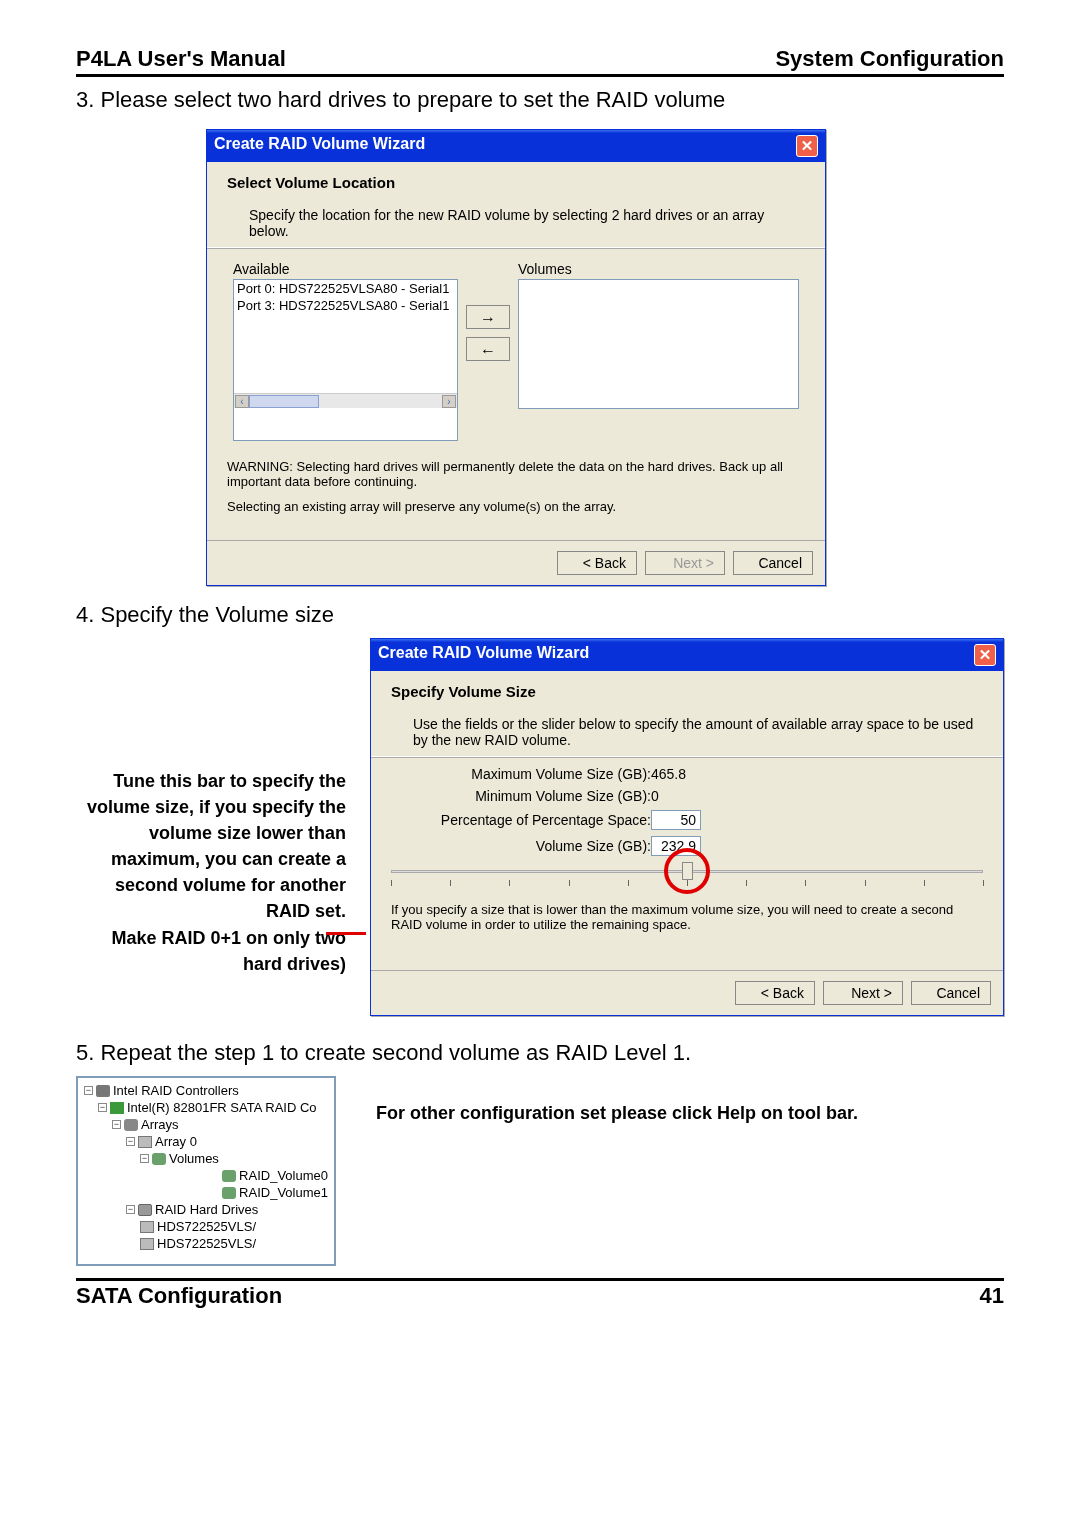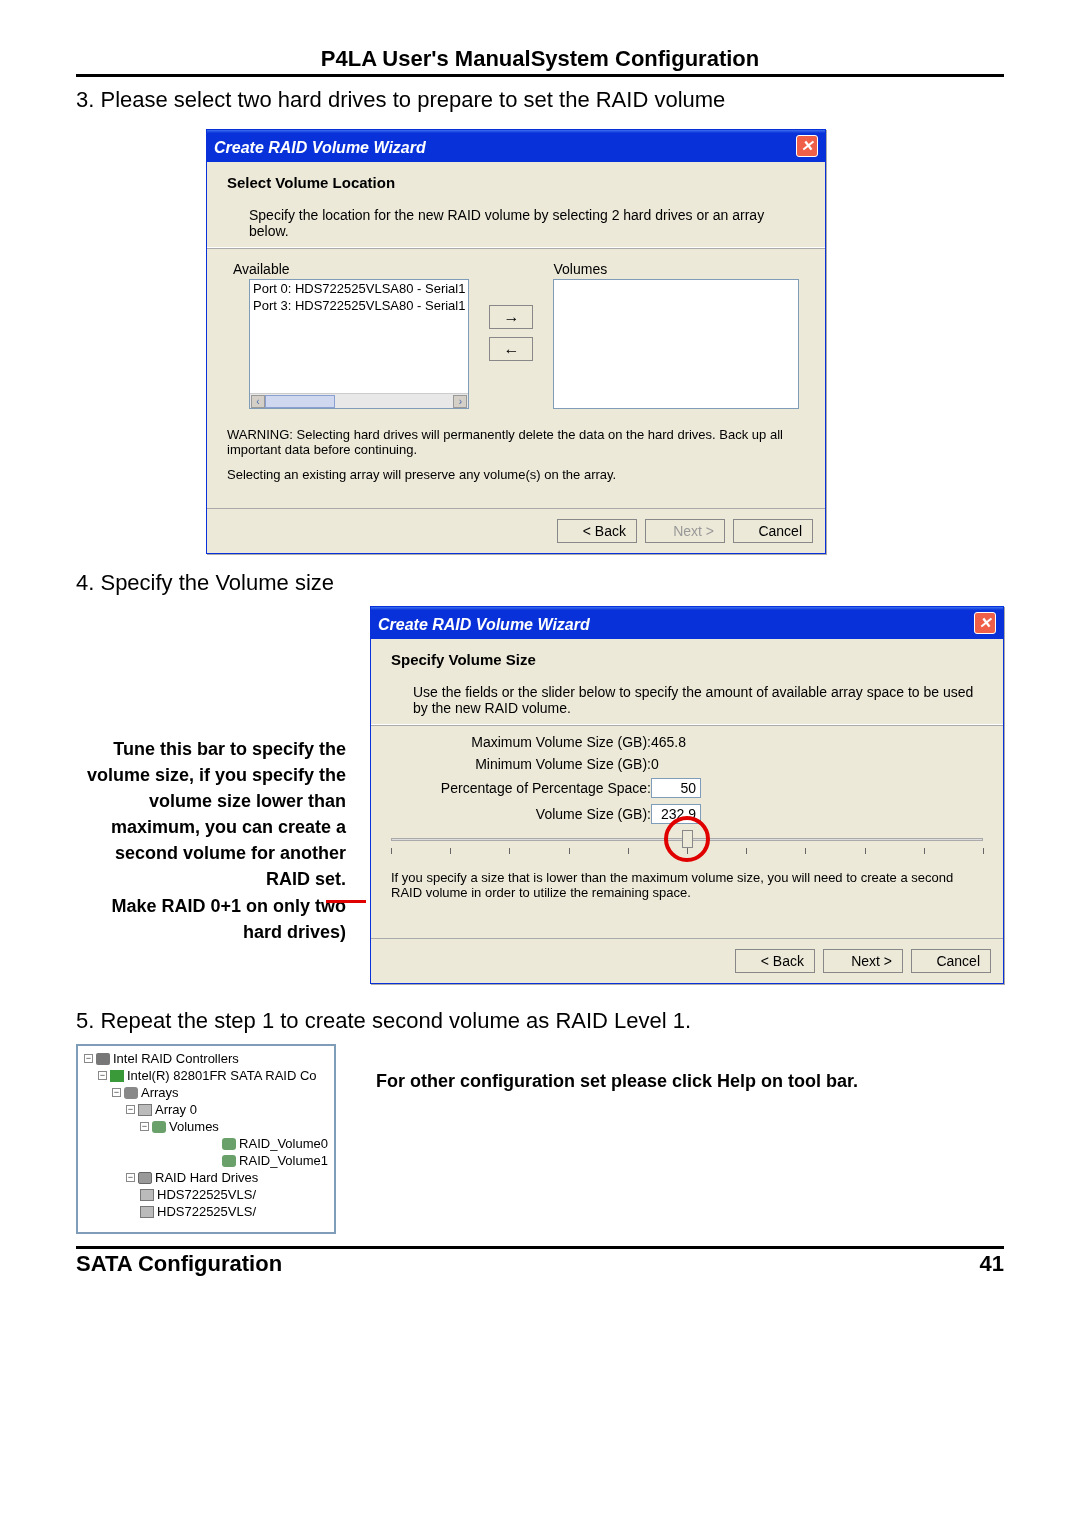--- a/index.html
+++ b/index.html
@@ -8,21 +8,21 @@
     padding: 0;
     font-family: Arial, Helvetica, sans-serif;
     background: #fff;
     width: 1080px;
   }
   .page {
     padding: 46px 76px 30px 76px;
   }
   .header-line {
     display: flex;
-    justify-content: center;
+    justify-content: space-between;
     font-weight: bold;
     font-size: 22px;
     border-bottom: 3px solid #000;
     padding-bottom: 2px;
     margin-bottom: 10px;
   }
   .body-text {
     font-size: 22px;
     margin: 8px 0;
   }
@@ -34,23 +34,22 @@
     font-size: 15px;
     font-family: Tahoma, Arial, sans-serif;
   }
   .dialog-titlebar {
     background: linear-gradient(to bottom, #3a6ef0 0%, #0831d9 10%, #0831d9 90%, #0831d9 100%);
     color: #fff;
     font-weight: bold;
     padding: 5px 7px;
     display: flex;
     justify-content: space-between;
-    align-items: flex-end;
+    align-items: flex-start;
     font-size: 16px;
-    font-style: italic;
   }
   .close-btn {
     width: 22px;
     height: 22px;
     background: #f06048;
     border: 1px solid #fff;
     display: flex;
     align-items: center;
     justify-content: center;
     color: #fff;
@@ -216,24 +215,24 @@
     <div class="dialog">
       <div class="dialog-titlebar">
         <span>Create RAID Volume Wizard</span>
         <span class="close-btn">✕</span>
       </div>
       <div class="dialog-body">
         <div class="dialog-subtitle">Select Volume Location</div>
         <div class="dialog-desc">Specify the location for the new RAID volume by selecting 2 hard drives or an array below.</div>
         <div class="hr"></div>
 
-        <div style="display:flex;gap:12px;align-items:flex-start;padding:4px 6px;">
+        <div style="display:flex;gap:0;align-items:flex-start;padding:4px 6px;">
           <div style="flex:0 0 225px;">
             <div style="font-size:14px;margin-bottom:2px;">Available</div>
-            <div class="listbox" style="height:130px;margin-left:16px;">
+            <div class="listbox" style="height:162px;">
               <div style="height:113px;overflow:hidden;">
                 <div class="item">Port 0: HDS722525VLSA80 - Serial1</div>
                 <div class="item">Port 3: HDS722525VLSA80 - Serial1</div>
               </div>
               <div class="scroll-h">
                 <span class="scroll-arrow">‹</span>
                 <span class="scroll-thumb"></span>
                 <span style="flex:1"></span>
                 <span class="scroll-arrow">›</span>
               </div>

